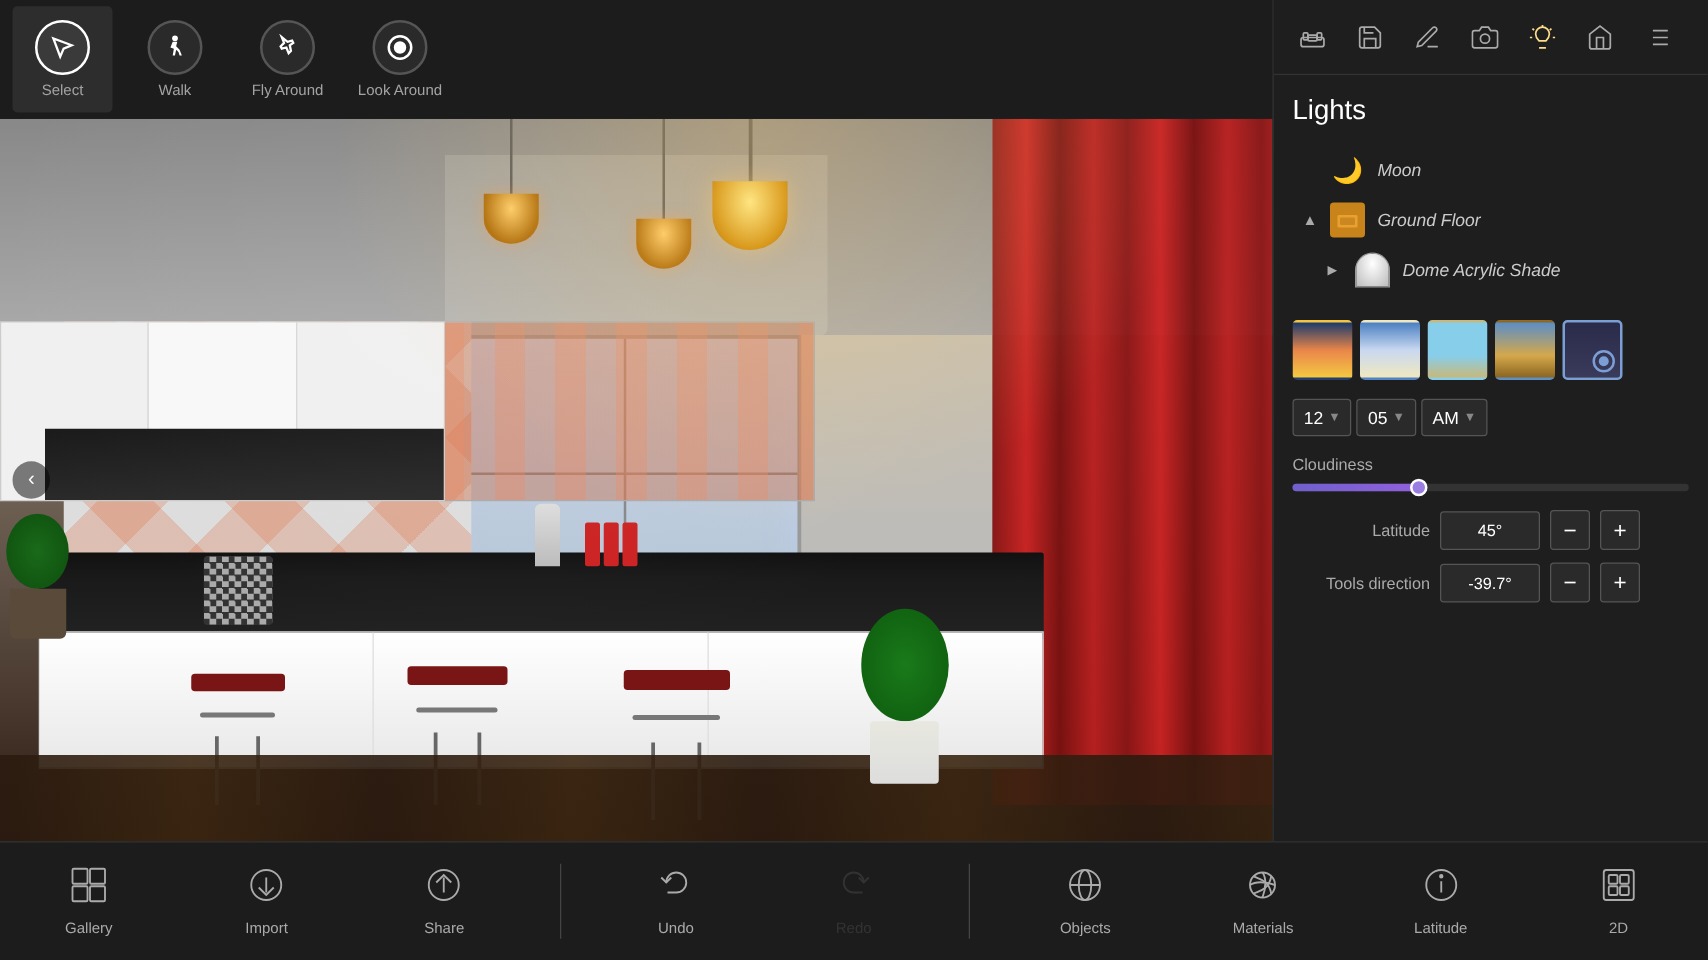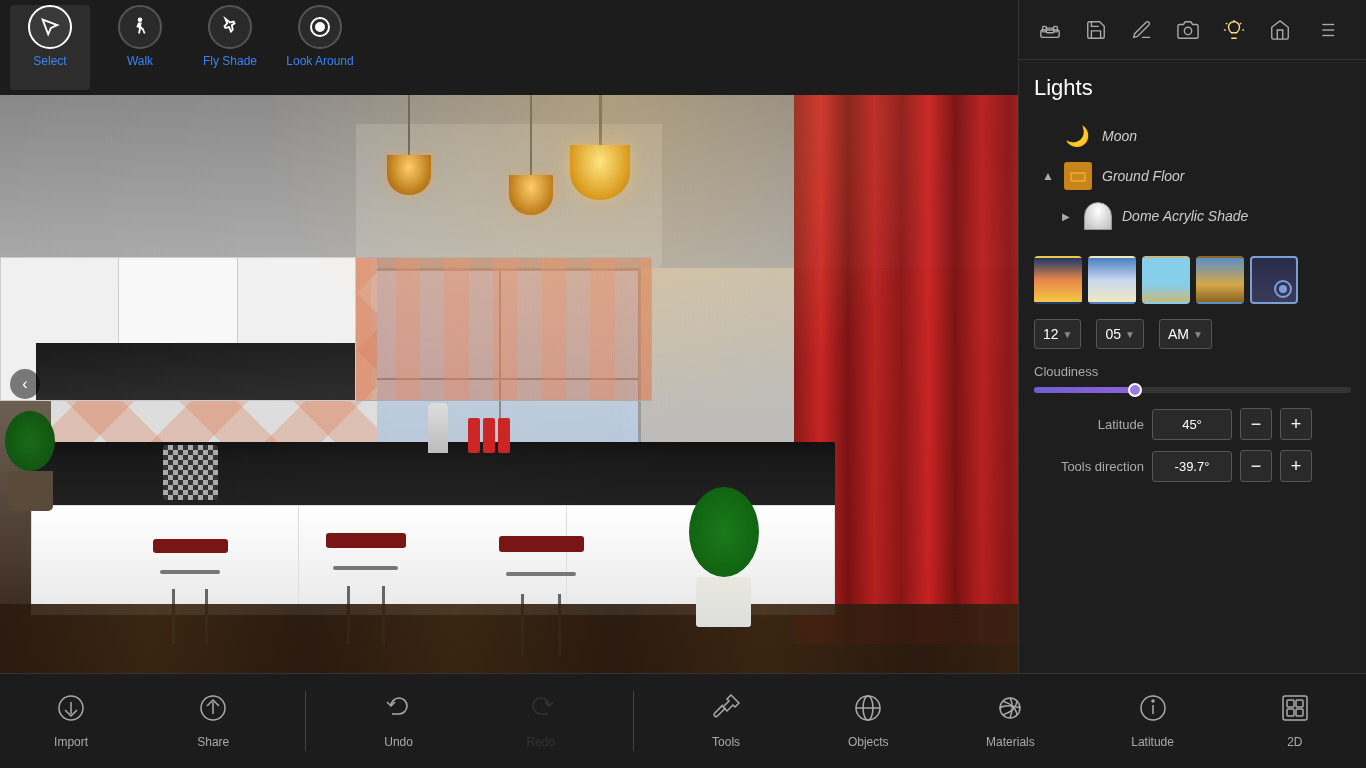--- a/index.html
+++ b/index.html
@@ -5,22 +5,22 @@
     * { margin: 0; padding: 0; box-sizing: border-box; }
     body { width: 1366px; height: 768px; overflow: hidden; background: #1a1a1a; font-family: 'Segoe UI', Arial, sans-serif; }
 
     
     #top-toolbar {
       position: absolute; top: 0; left: 0; width: 1018px; height: 95px;
       background: #1c1c1c; display: flex; align-items: center; padding: 0 10px;
       gap: 10px; z-index: 10;
     }
     .tool-btn {
-      display: flex; flex-direction: column; align-items: center; 
-      width: 80px; height: 85px; cursor: pointer; color: #3b82f6; font-size: 12px; gap: 5px;
+      display: flex; flex-direction: column; align-items: center; justify-content: center;
+      width: 80px; height: 85px; cursor: pointer; color: #a3a3a3; font-size: 12px; gap: 5px;
       border-radius: 4px;
     }
     .tool-btn.active { background: rgba(255,255,255,0.08); }
     .tool-icon {
       width: 44px; height: 44px; border-radius: 50%; background: #2a2a2a;
       border: 2px solid #555; display: flex; align-items: center; justify-content: center;
       font-size: 20px; color: #fff;
     }
     .tool-btn.active .tool-icon { border-color: #fff; background: #3a3a3a; }
 
@@ -118,21 +118,21 @@
       color: #fff; border: 2px solid transparent; overflow: hidden; position: relative;
     }
     .time-preset.selected { border-color: #7b9fd4; }
     .tp-sunrise { background: linear-gradient(180deg, #1a3a6a 0%, #e8854a 50%, #f5c842 100%); }
     .tp-morning { background: linear-gradient(180deg, #4a7fc1 0%, #c8d8f0 50%, #f0e8c0 100%); }
     .tp-noon { background: linear-gradient(180deg, #87ceeb 0%, #87ceeb 60%, #c8b87a 100%); }
     .tp-afternoon { background: linear-gradient(180deg, #5a8ec8 0%, #d4a84b 60%, #8b6520 100%); }
     .tp-custom { background: linear-gradient(180deg, #2a2a4a 0%, #3a3a5a 100%); }
 
     
-    .time-selects { display: flex; gap: 15px; margin-bottom: 15px; align-items: center; }
+    .time-selects { display: flex; gap: 4px; margin-bottom: 15px; align-items: center; }
     .ts-wrap {
       background: #2a2a2a; border: 1px solid #555; border-radius: 3px;
       display: flex; align-items: center; padding: 6px 8px; gap: 4px; cursor: pointer; color: #fff; font-size: 14px;
     }
     .ts-arrow { font-size: 10px; color: #888; }
 
     
     .cloudiness-label { color: #aaa; font-size: 13px; margin-bottom: 8px; }
     .cloud-slider-track { height: 6px; background: #333; border-radius: 3px; position: relative; margin-bottom: 15px; }
     .cloud-slider-fill { height: 100%; width: 32%; background: linear-gradient(90deg, #7060cc, #9060dd); border-radius: 3px; }
@@ -174,21 +174,21 @@
       </svg>
     </div>
     <span>Walk</span>
   </div>
   <div class="tool-btn">
     <div class="tool-icon">
       <svg width="22" height="22" viewBox="0 0 24 24" fill="none" stroke="#fff" stroke-width="2">
         <path d="M7 3l2 5-3 3 1 2 4-1 2 5 2-2-1-5 3-2-1-2-4 1z"></path>
       </svg>
     </div>
-    <span>Fly Shade</span>
+    <span>Fly Around</span>
   </div>
   <div class="tool-btn">
     <div class="tool-icon">
       <svg width="24" height="24" viewBox="0 0 24 24" fill="none" stroke="#fff" stroke-width="2">
         <circle cx="12" cy="12" r="4" fill="#fff"></circle>
         <circle cx="12" cy="12" r="9"></circle>
       </svg>
     </div>
     <span>Look Around</span>
   </div>
@@ -434,20 +434,31 @@
         <div class="coord-btn">+</div>
       </div>
     </div>
   </div>
 </div>
 
 <div id="bottom-toolbar">
   <div class="bottom-btn">
     <div class="bottom-icon">
       <svg width="30" height="30" viewBox="0 0 30 30" fill="none" stroke="#aaa" stroke-width="1.5">
+        <rect x="2" y="2" width="12" height="12" rx="1"></rect>
+        <rect x="16" y="2" width="12" height="12" rx="1"></rect>
+        <rect x="2" y="16" width="12" height="12" rx="1"></rect>
+        <rect x="16" y="16" width="12" height="12" rx="1"></rect>
+      </svg>
+    </div>
+    <span>Gallery</span>
+  </div>
+  <div class="bottom-btn">
+    <div class="bottom-icon">
+      <svg width="30" height="30" viewBox="0 0 30 30" fill="none" stroke="#aaa" stroke-width="1.5">
         <circle cx="15" cy="15" r="12"></circle>
         <line x1="15" y1="9" x2="15" y2="21"></line>
         <polyline points="9 17 15 23 21 17"></polyline>
       </svg>
     </div>
     <span>Import</span>
   </div>
   <div class="bottom-btn">
     <div class="bottom-icon">
       <svg width="30" height="30" viewBox="0 0 30 30" fill="none" stroke="#aaa" stroke-width="1.5">
@@ -471,29 +482,20 @@
   <div class="bottom-btn disabled">
     <div class="bottom-icon">
       <svg width="30" height="30" viewBox="0 0 30 30" fill="none" stroke="#555" stroke-width="1.5">
         <path d="M23 13c0-4.4-3.6-8-8-8s-8 3.6-8 8 3.6 8 8 8h7"></path>
         <polyline points="27 9 23 13 19 9"></polyline>
       </svg>
     </div>
     <span style="color:#555;">Redo</span>
   </div>
   <div class="bottom-divider"></div>
-  <div class="bottom-btn">
-    <div class="bottom-icon">
-      <svg width="30" height="30" viewBox="0 0 30 30" fill="none" stroke="#aaa" stroke-width="1.5">
-        <path d="M14.7 14.7l-8.5 8.5a2 2 0 01-2.8-2.8l8.5-8.5"></path>
-        <path d="M20 2l-4 4 2 2-6 6 4 4 6-6 2 2 4-4z"></path>
-      </svg>
-    </div>
-    <span>Tools</span>
-  </div>
   <div class="bottom-btn">
     <div class="bottom-icon">
       <svg width="30" height="30" viewBox="0 0 30 30" fill="none" stroke="#aaa" stroke-width="1.5">
         <circle cx="15" cy="15" r="12"></circle>
         <ellipse cx="15" cy="15" rx="5" ry="12"></ellipse>
         <line x1="3" y1="15" x2="27" y2="15"></line>
       </svg>
     </div>
     <span>Objects</span>
   </div>

